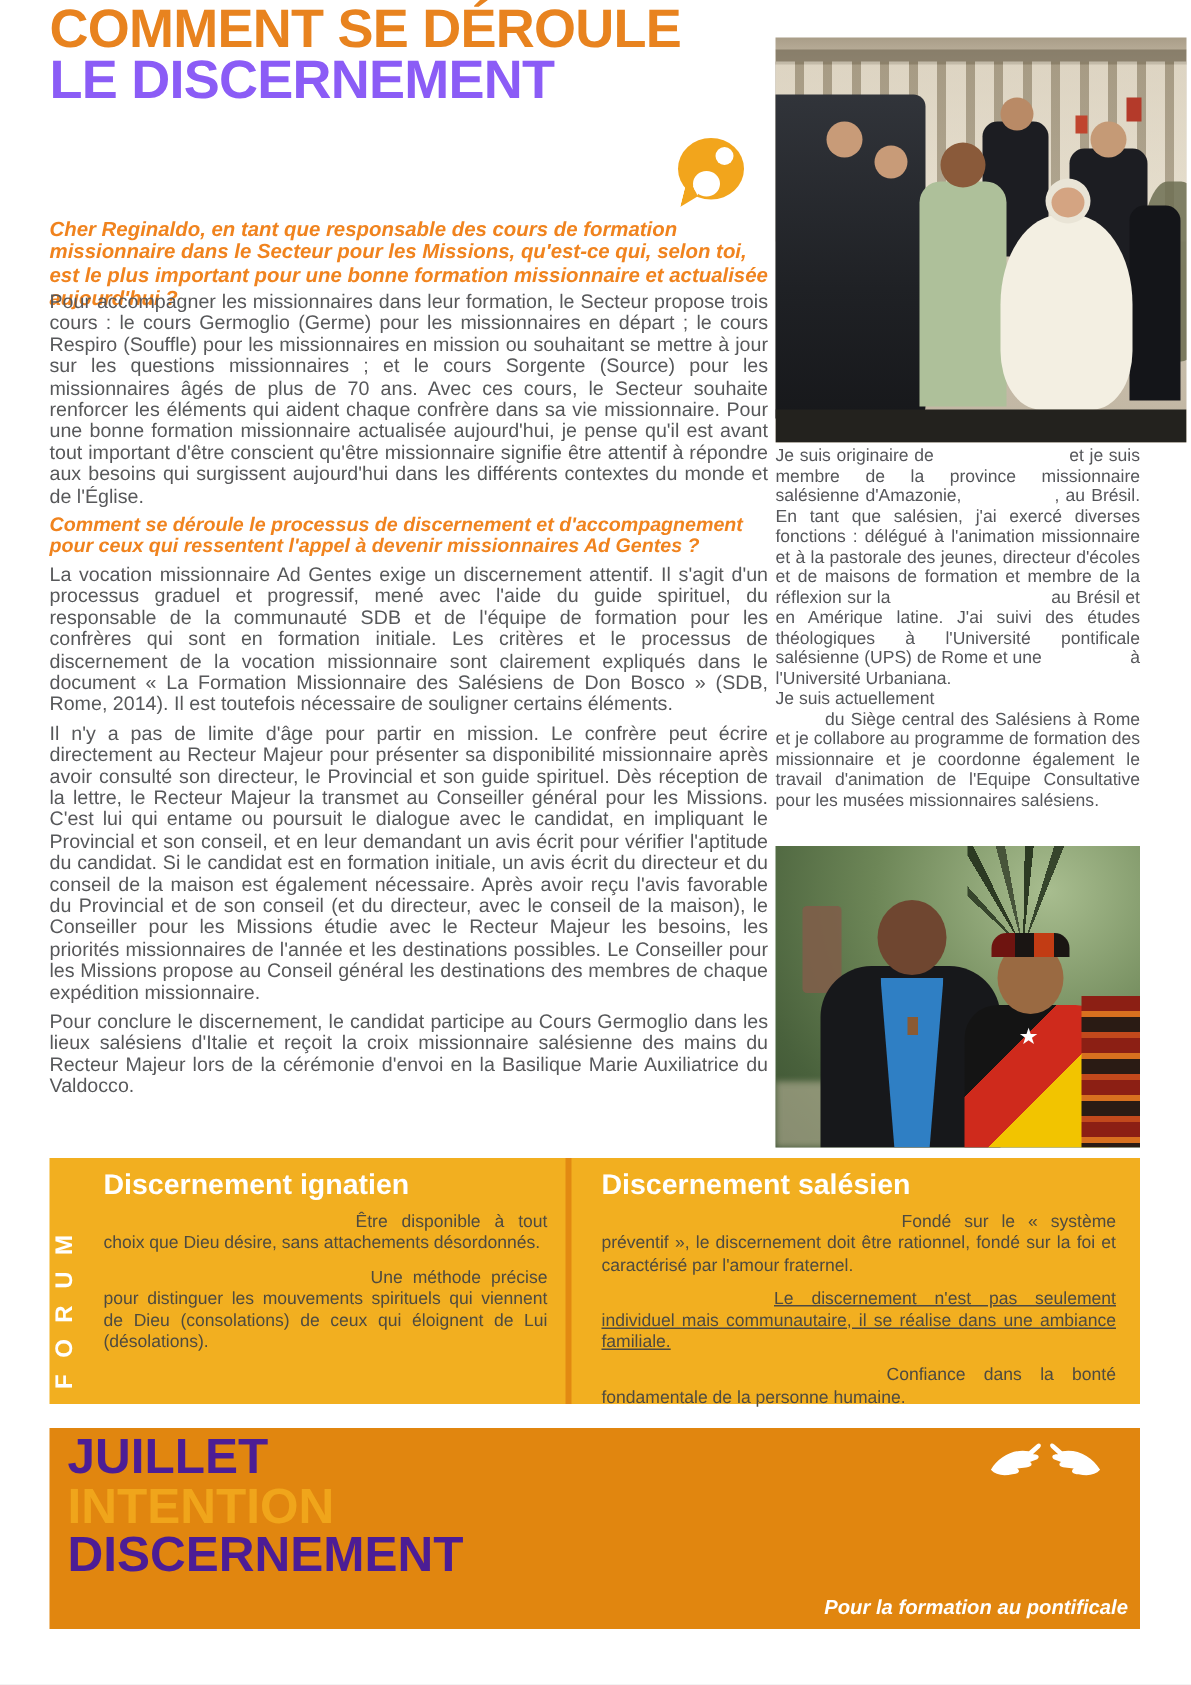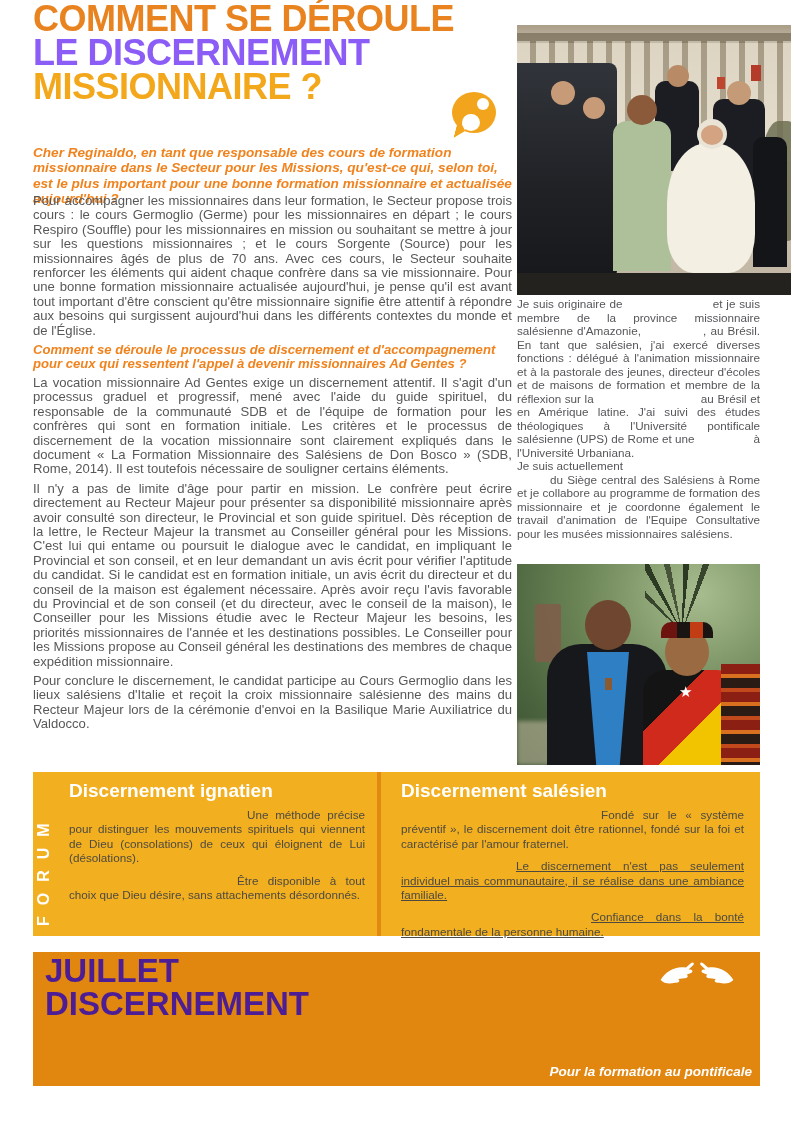--- a/index.html
+++ b/index.html
@@ -102,21 +102,20 @@
   .hands-icon{position:absolute;right:24px;top:5px;width:78px;height:38px;}
 </style>
 </head>
 <body>
 
 <div class="page">
 
   <div class="title-block">
     <div class="title-line tl-1">COMMENT SE DÉROULE</div>
     <div class="title-line tl-2">LE DISCERNEMENT</div>
-    <div class="title-line tl-3">MISSIONNAIRE ?</div>
   </div>
 
   <div class="chat-icon">
     <div class="tail"></div>
     <div class="bubble"></div>
     <div class="dot-s"></div>
     <div class="dot-b"></div>
   </div>
 
   <div class="lead-q">Cher Reginaldo, en tant que responsable des cours de formation missionnaire dans le Secteur pour les Missions, qu'est-ce qui, selon toi, est le plus important pour une bonne formation missionnaire et actualisée aujourd'hui ?</div>
@@ -173,34 +172,35 @@
       <div class="head"></div>
       <div class="band"></div>
       <div class="star">★</div>
     </div>
   </div>
 
   <div class="forum-strip">
     <div class="forum-left">
       <div class="forum-label">FORUM</div>
       <div class="box-title">Discernement ignatien</div>
+      <p class="fp" style="text-indent:168px;">Être disponible à tout choix que Dieu désire, sans attachements désordonnés.</p>
       <p class="fp" style="text-indent:178px;">Une méthode précise pour distinguer les mouvements spirituels qui viennent de Dieu (consolations) de ceux qui éloignent de Lui (désolations).</p>
-      <p class="fp" style="text-indent:168px;">Être disponible à tout choix que Dieu désire, sans attachements désordonnés.</p>
     </div>
     <div class="forum-divider"></div>
     <div class="forum-right">
       <div class="box-title">Discernement salésien</div>
       <p class="fp" style="text-indent:200px;">Fondé sur le « système préventif », le discernement doit être rationnel, fondé sur la foi et caractérisé par l'amour fraternel.</p>
       <p class="fp" style="text-indent:115px;text-decoration:underline;">Le discernement n'est pas seulement individuel mais communautaire, il se réalise dans une ambiance familiale.</p>
-      <p class="fp" style="text-indent:190px;text-decoration:underline;">Confiance dans la bonté fondamentale de la personne humaine.</p>
+      <p class="fp" style="text-indent:190px;">Confiance dans la bonté fondamentale de la personne humaine.</p>
     </div>
   </div>
 
   <div class="band">
     <div class="band-line bl-cream" style="padding-top:3px;">JUILLET</div>
+    <div class="band-line bl-amber">INTENTION</div>
     <div class="band-line bl-cream">DISCERNEMENT</div>
     <svg class="hands-icon" viewBox="0 0 120 56">
       <g fill="#ffffff">
         <path d="M4 34 C12 20 28 12 43 15 L51 8 C54 5.5 57 8.5 54 11.5 L47 18 C52 17.5 55 20 51.5 23 L44 26 C47.5 28 45.5 31.5 40 31.5 L31 32.5 C35 35.5 32 38.5 26 38.5 C17 40.5 9 39.5 4 34 Z"></path>
         <path d="M116 34 C108 20 92 12 77 15 L69 8 C66 5.5 63 8.5 66 11.5 L73 18 C68 17.5 65 20 68.5 23 L76 26 C72.5 28 74.5 31.5 80 31.5 L89 32.5 C85 35.5 88 38.5 94 38.5 C103 40.5 111 39.5 116 34 Z"></path>
       </g>
     </svg>
     <div class="tagline">Pour la formation au pontificale</div>
   </div>
 

